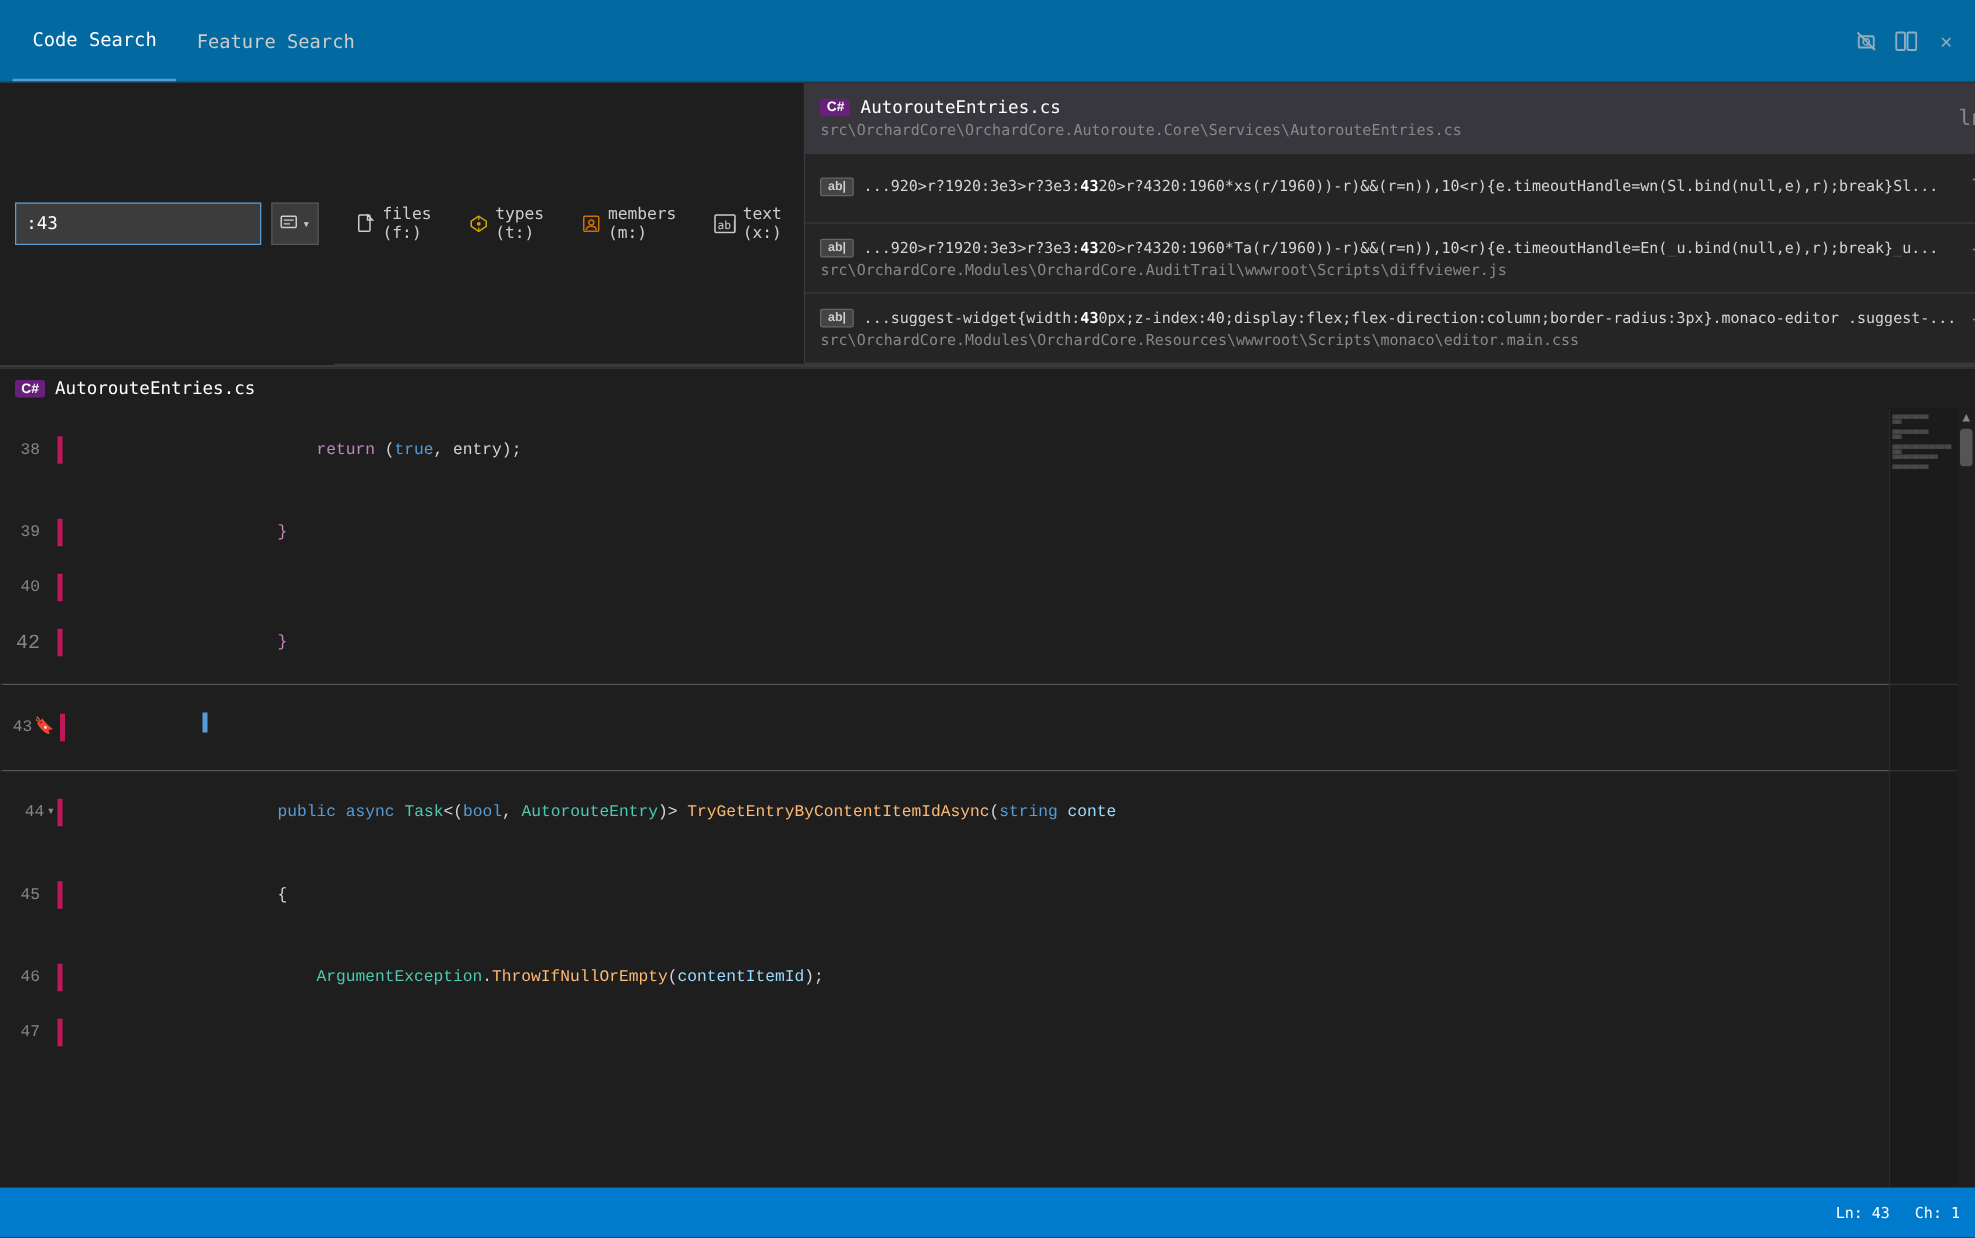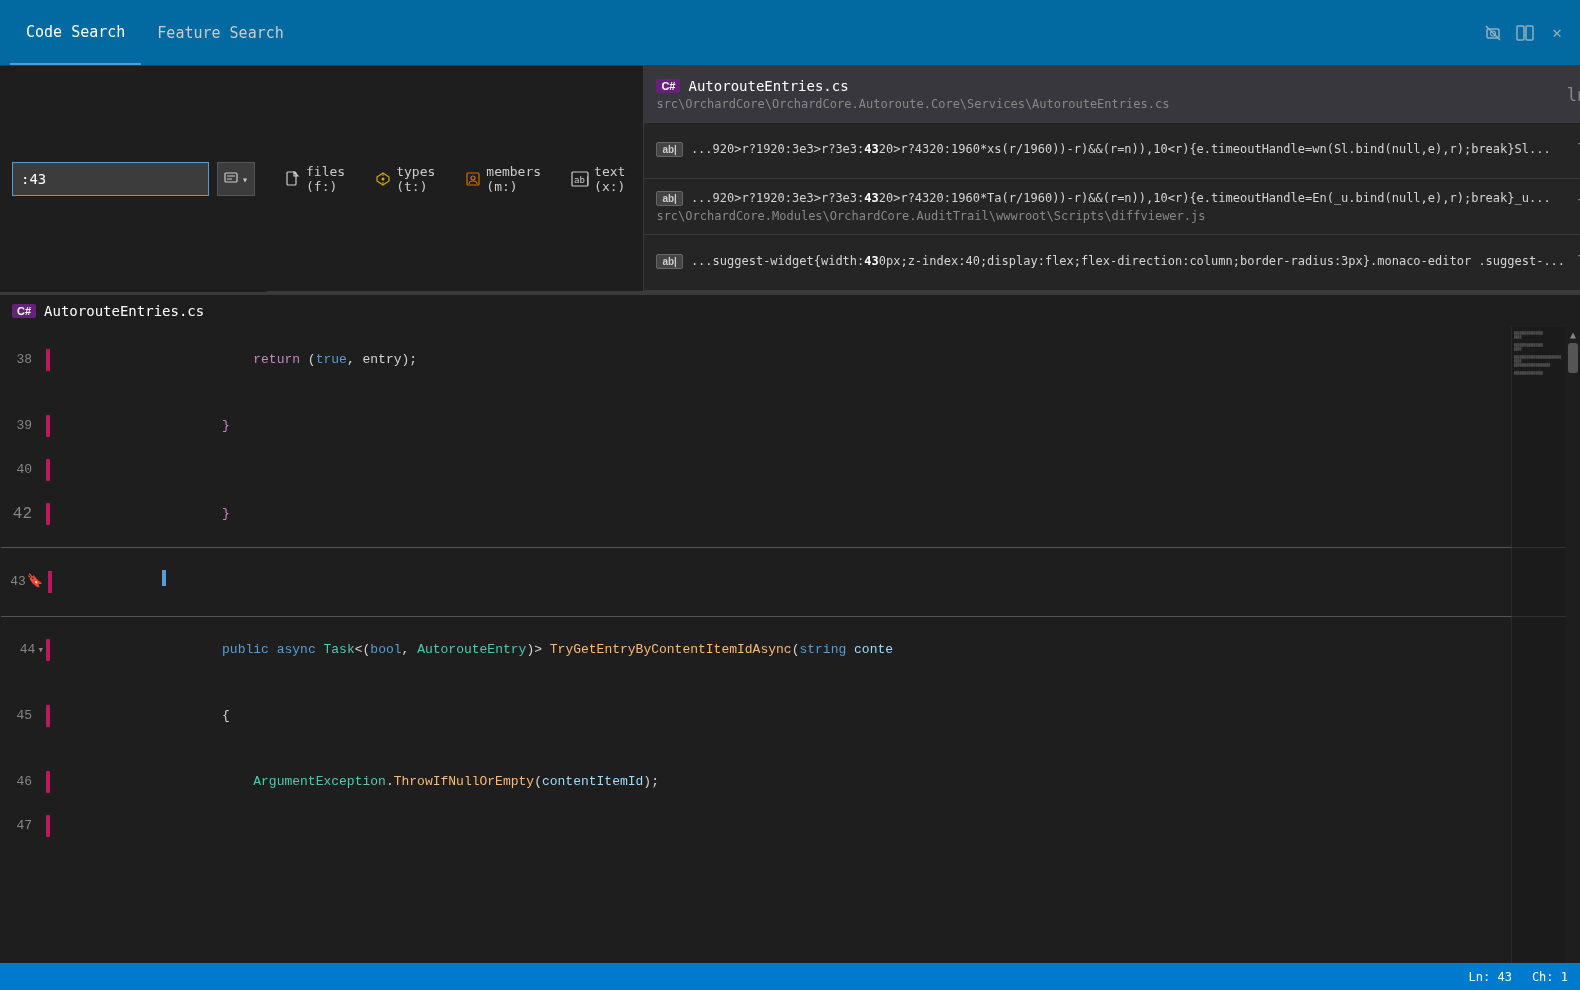--- a/index.html
+++ b/index.html
@@ -272,21 +272,21 @@
       flex: 1;
       border-top: 2px solid #3a3a3a;
     }
 
     
     .status-bar {
       position: absolute;
       bottom: 0;
       left: 0;
       right: 0;
-      height: 27px;
+      height: 40px;
       background: #007acc;
       display: flex;
       align-items: center;
       justify-content: flex-end;
       padding: 0 12px;
       gap: 20px;
       font-size: 12px;
       color: #ffffff;
     }
 
@@ -434,20 +434,21 @@
           </div>
           <div class="line-num">ln 2</div>
         </div>
 
         <div class="result-row">
           <div class="result-row-main">
             <div class="result-top-line">
               <span class="lang-badge ab">ab|</span>
               <span class="code-snippet">...suggest-widget{width:<span class="highlight">43</span>0px;z-index:40;display:flex;flex-direction:column;border-radius:3px}.monaco-editor .suggest-...</span>
             </div>
+            <div class="file-path">src\OrchardCore.Modules\OrchardCore.Resources\wwwroot\Scripts\monaco\editor.main.css</div>
           </div>
           <div class="line-num">ln 6</div>
         </div>
 
       </div>
 
       <div class="results-scroll">
         <div class="results-scroll-up">▲</div>
         <div style="flex:1; display:flex; align-items:flex-start; padding-top:4px; justify-content:center;">
           <div style="width:10px; height:40px; background:#555; border-radius:5px;"></div>

